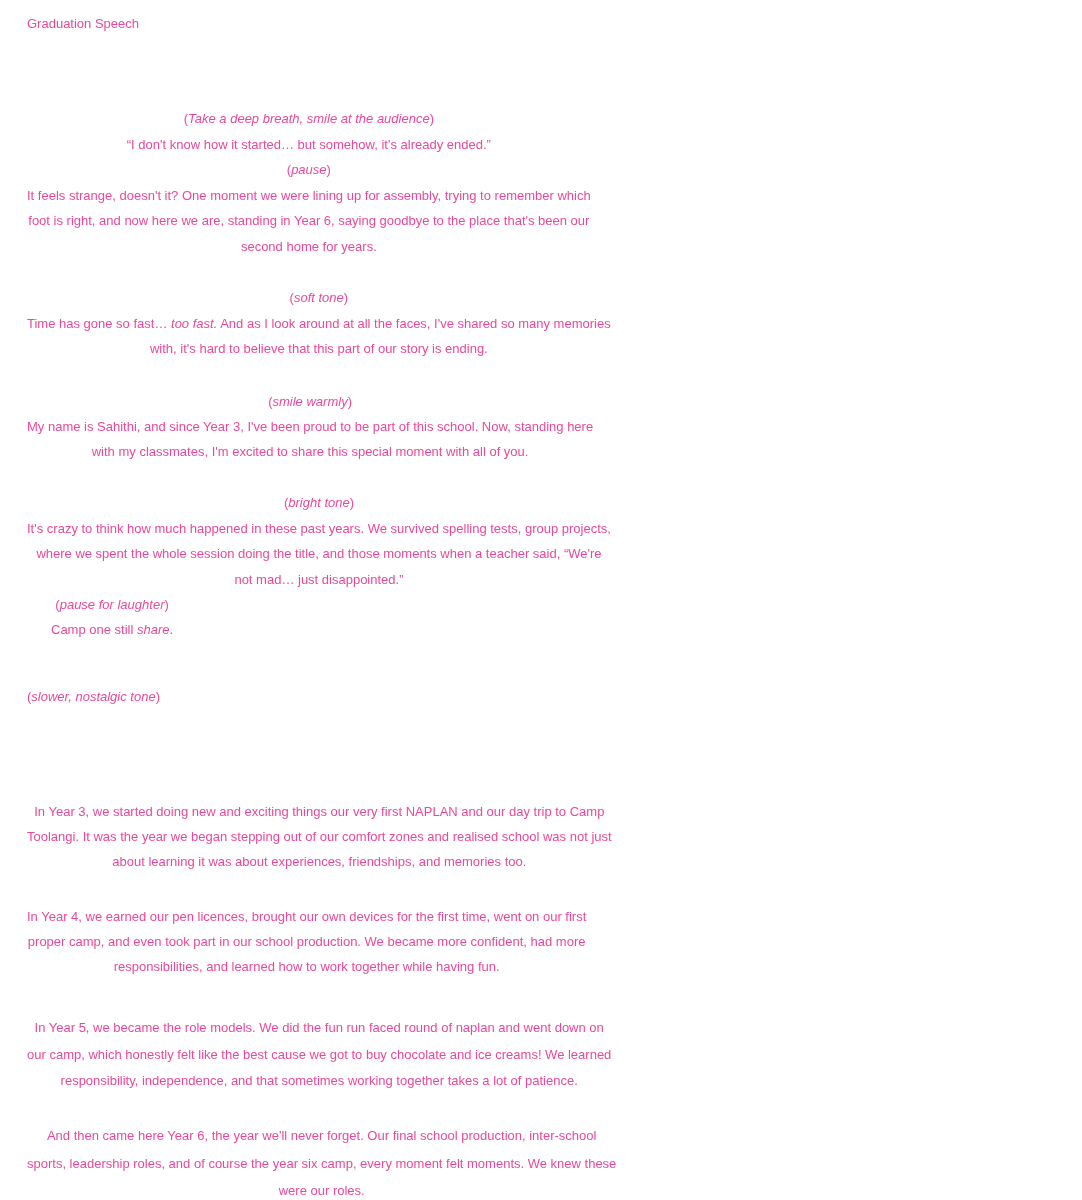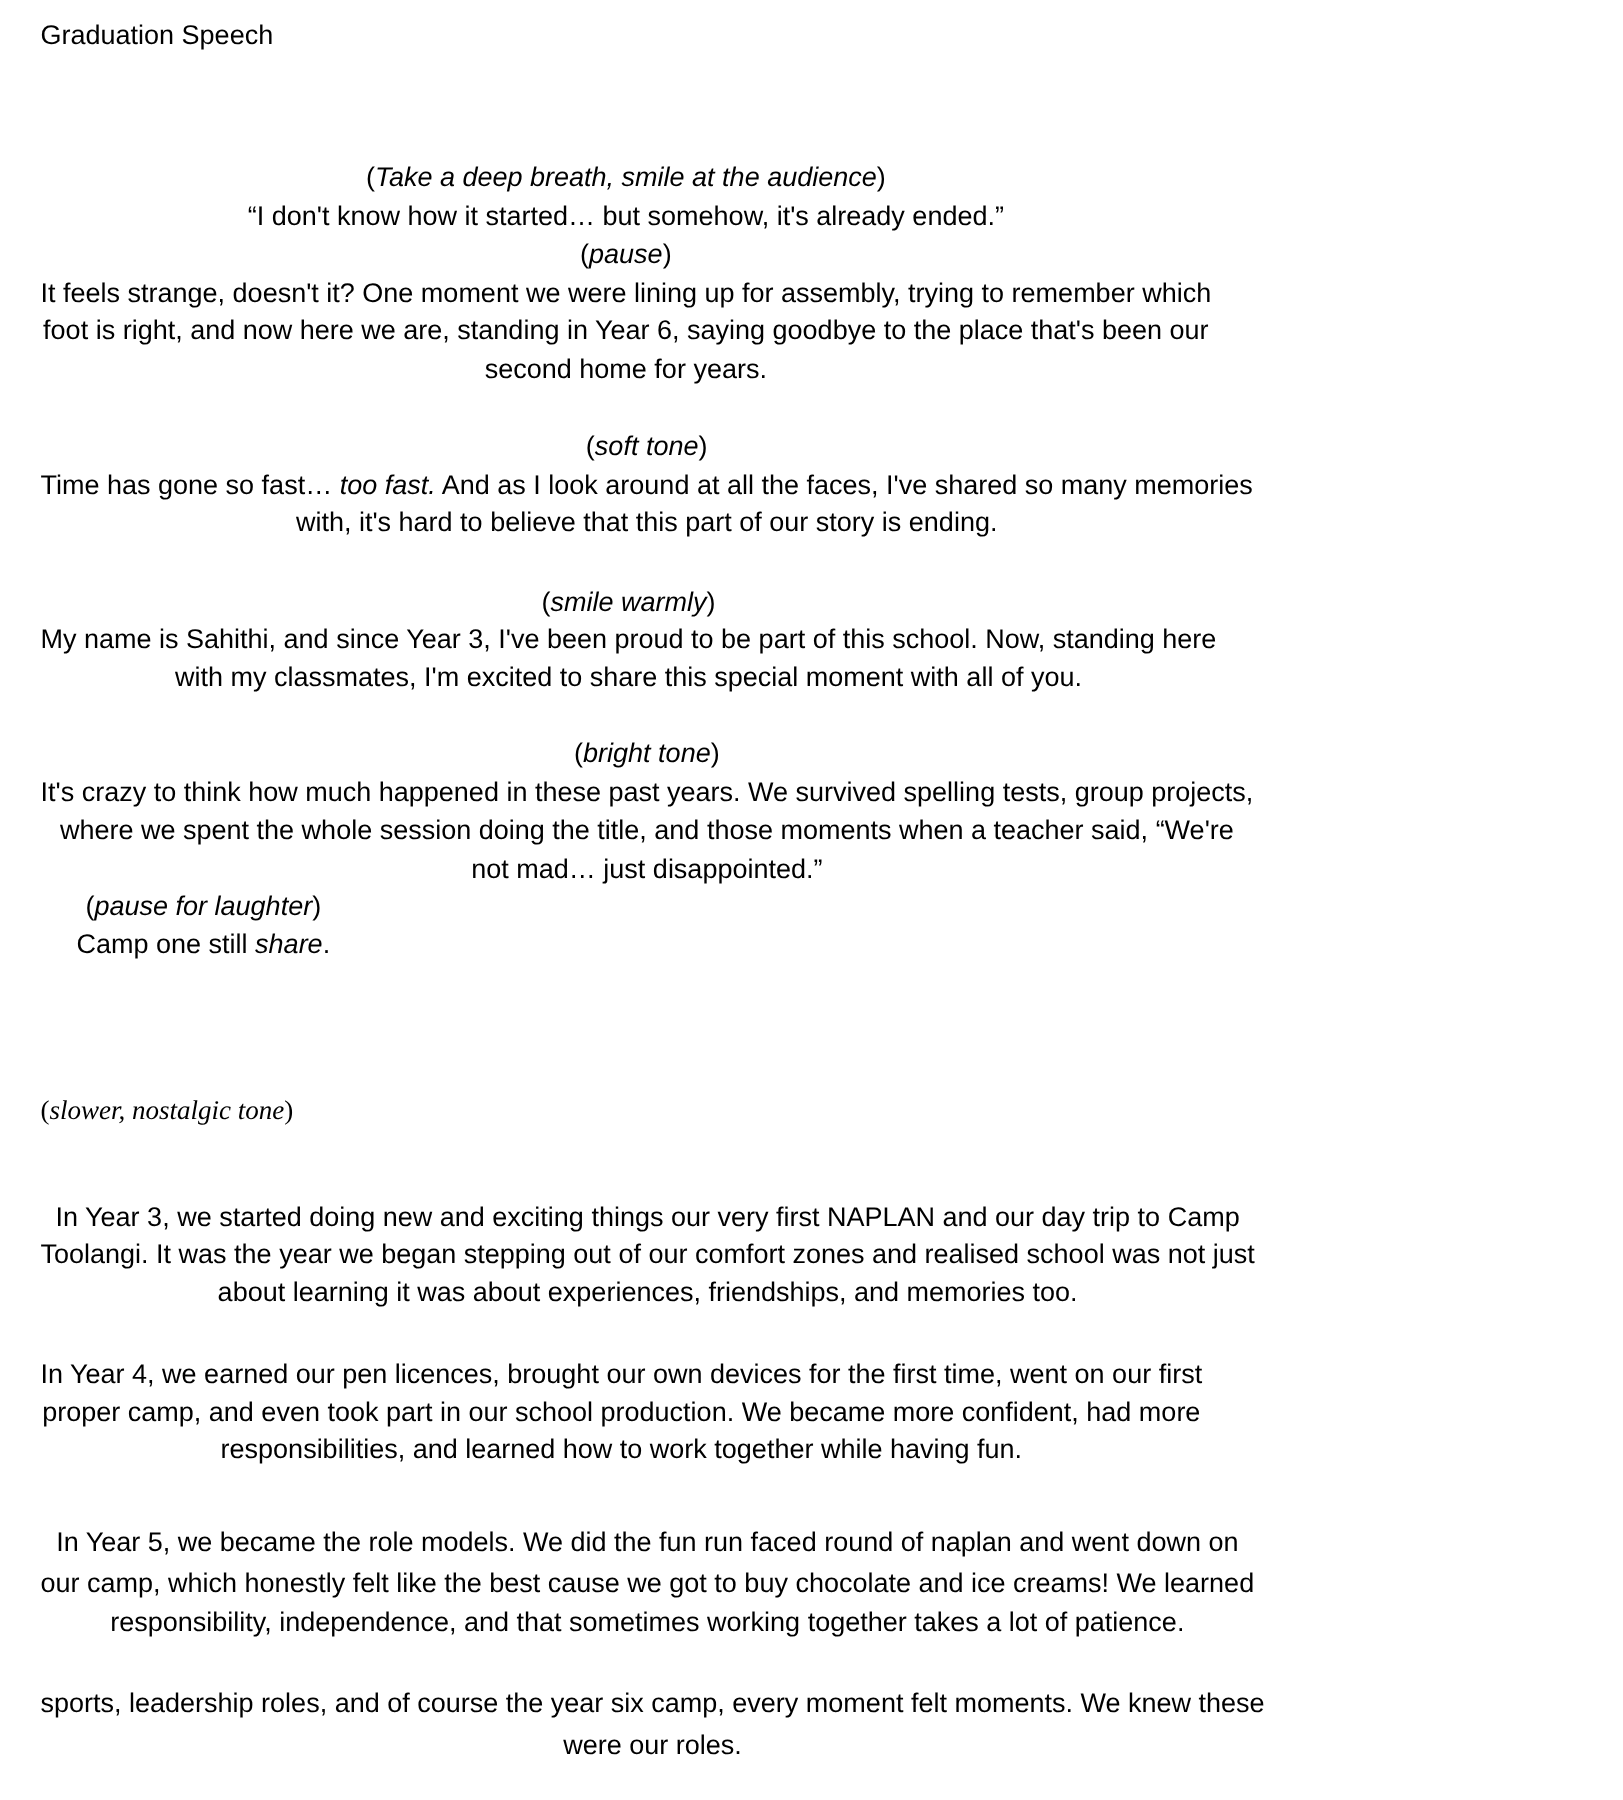--- a/index.html
+++ b/index.html
@@ -7,22 +7,22 @@
     padding: 0;
     background: #ffffff;
   }
   .page {
     position: relative;
     width: 1082px;
     height: 1200px;
     background: #ffffff;
     overflow: hidden;
     font-family: "Liberation Sans", "DejaVu Sans", sans-serif;
-    font-size: 18px;
-    color: #000000;
+    font-size: 13px;
+    color: #ec4899;
     -webkit-font-smoothing: antialiased;
   }
   .doc-title {
     position: absolute;
     left: 27px;
     top: 11px;
     line-height: 25.5px;
     white-space: pre;
   }
   .para {
@@ -42,19 +42,19 @@
 <body>
 
 <div class="page">
   <div class="doc-title">Graduation Speech</div>
   <div id="doc-body">
       <div class="para" style="top: 106px; line-height: 25.5px;"><div class="line"><span>(</span><span class="it">Take a deep breath, smile at the audience</span><span>)</span></div><div class="line"><span>“I don't know how it started… but somehow, it's already ended.”</span></div><div class="line"><span>(</span><span class="it">pause</span><span>)</span></div><div class="line"><span>It feels strange, doesn't it? One moment we were lining up for assembly, trying to remember which</span></div><div class="line"><span>foot is right, and now here we are, standing in Year 6, saying goodbye to the place that's been our</span></div><div class="line"><span>second home for years.</span></div></div>
       <div class="para" style="top: 285px; line-height: 25.5px;"><div class="line"><span>(</span><span class="it">soft tone</span><span>)</span></div><div class="line"><span>Time has gone so fast… </span><span class="it">too fast.</span><span> And as I look around at all the faces, I've shared so many memories</span></div><div class="line"><span>with, it's hard to believe that this part of our story is ending.</span></div></div>
       <div class="para" style="top: 389px; line-height: 25px;"><div class="line"><span>(</span><span class="it">smile warmly</span><span>)</span></div><div class="line"><span>My name is Sahithi, and since Year 3, I've been proud to be part of this school. Now, standing here</span></div><div class="line"><span>with my classmates, I'm excited to share this special moment with all of you.</span></div></div>
       <div class="para" style="top: 490px; line-height: 25.5px;"><div class="line"><span>(</span><span class="it">bright tone</span><span>)</span></div><div class="line"><span>It's crazy to think how much happened in these past years. We survived spelling tests, group projects,</span></div><div class="line"><span>where we spent the whole session doing the title, and those moments when a teacher said, “We're</span></div><div class="line"><span>not mad… just disappointed.”</span></div></div>
       <div class="para" style="top: 592px; line-height: 25px; margin-left: 24px;"><div class="line"><span>(</span><span class="it">pause for laughter</span><span>)</span></div><div class="line"><span>Camp one still </span><span class="it">share</span><span>.</span></div></div>
-      <div class="para" style="top: 728px; line-height: 25px; font-family: Liberation Serif, serif;"><div class="line"><span>(</span><span class="it">slower, nostalgic tone</span><span>)</span></div></div>
+      <div class="para" style="top: 684px; line-height: 25px;"><div class="line"><span>(</span><span class="it">slower, nostalgic tone</span><span>)</span></div></div>
       <div class="para" style="top: 799px; line-height: 25px;"><div class="line"><span>In Year 3, we started doing new and exciting things our very first NAPLAN and our day trip to Camp</span></div><div class="line"><span>Toolangi. It was the year we began stepping out of our comfort zones and realised school was not just</span></div><div class="line"><span>about learning it was about experiences, friendships, and memories too.</span></div></div>
       <div class="para" style="top: 904px; line-height: 25px;"><div class="line"><span>In Year 4, we earned our pen licences, brought our own devices for the first time, went on our first</span></div><div class="line"><span>proper camp, and even took part in our school production. We became more confident, had more</span></div><div class="line"><span>responsibilities, and learned how to work together while having fun.</span></div></div>
       <div class="para" style="top: 1015px; line-height: 26.7px;"><div class="line"><span>In Year 5, we became the role models. We did the fun run faced round of naplan and went down on</span></div><div class="line"><span>our camp, which honestly felt like the best cause we got to buy chocolate and ice creams! We learned</span></div><div class="line"><span>responsibility, independence, and that sometimes working together takes a lot of patience.</span></div></div>
-      <div class="para" style="top: 1122px; line-height: 27.5px;"><div class="line"><span>sports, leadership roles, and of course the year six camp, every moment felt moments. We knew these</span></div><div class="line"><span>were our roles.</span></div></div>
+      <div class="para" style="top: 1122px; line-height: 27.5px;"><div class="line"><span>And then came here Year 6, the year we'll never forget. Our final school production, inter-school</span></div><div class="line"><span>sports, leadership roles, and of course the year six camp, every moment felt moments. We knew these</span></div><div class="line"><span>were our roles.</span></div></div>
     </div>
 </div>
 
 </body></html>

